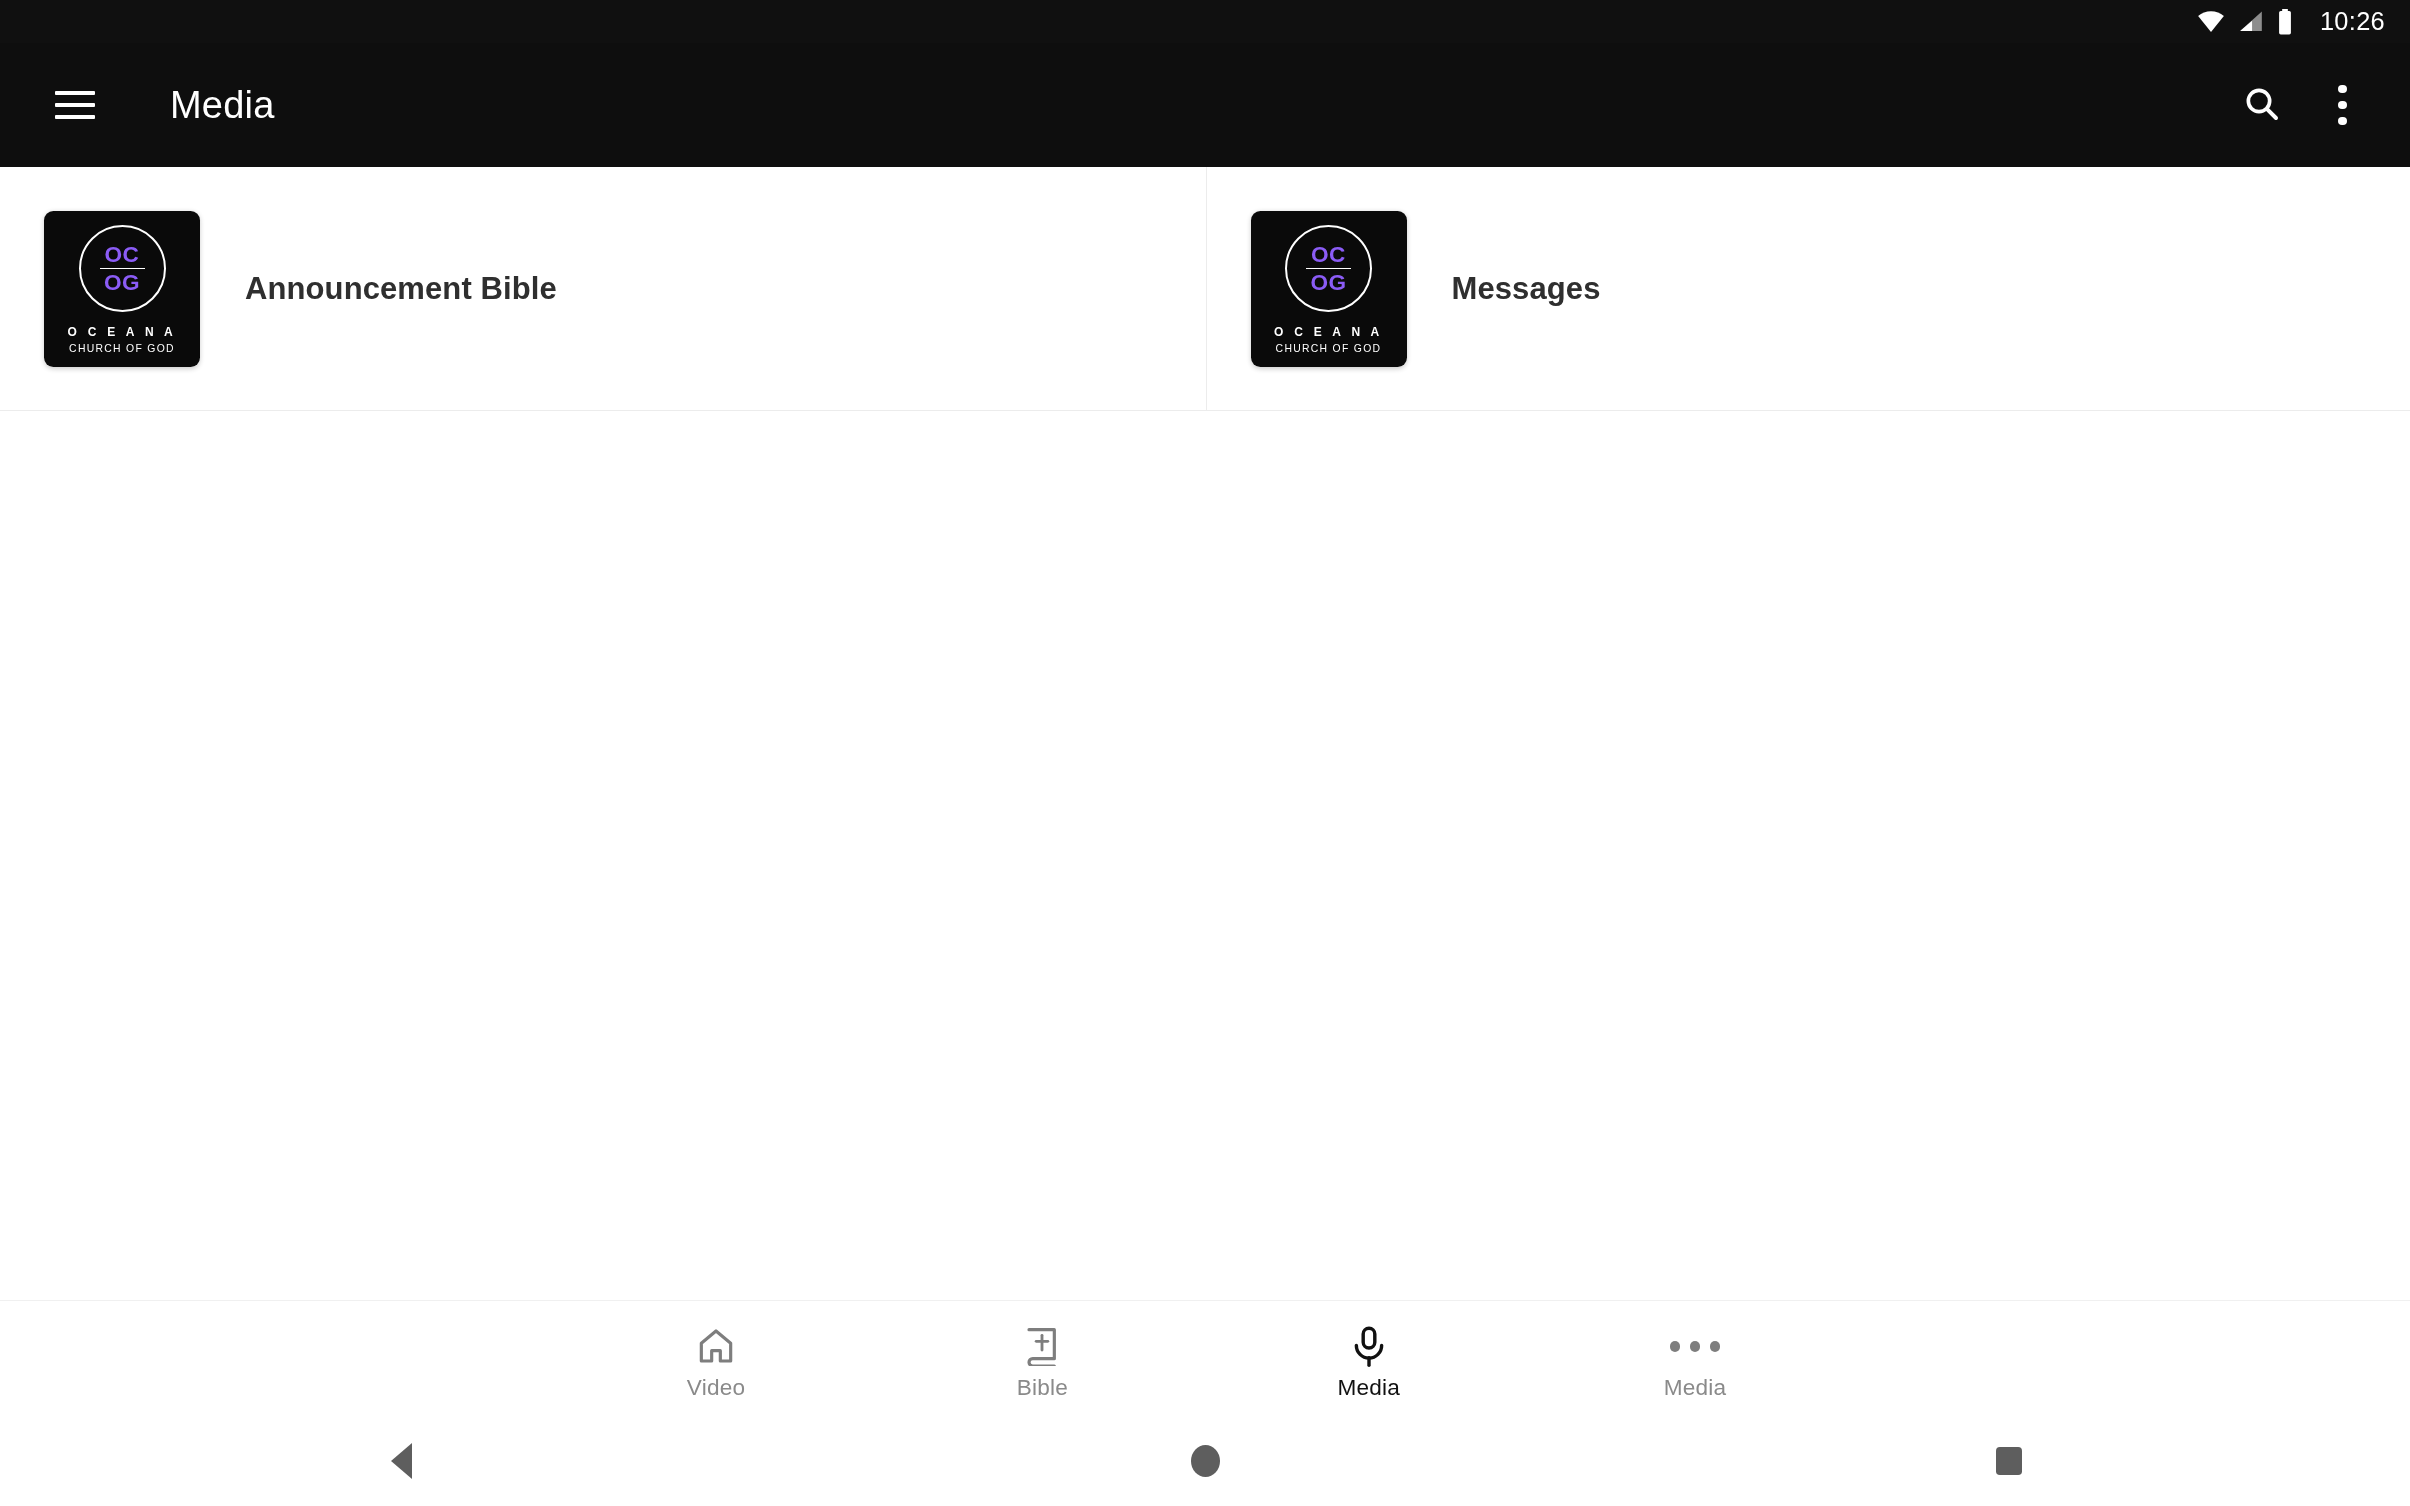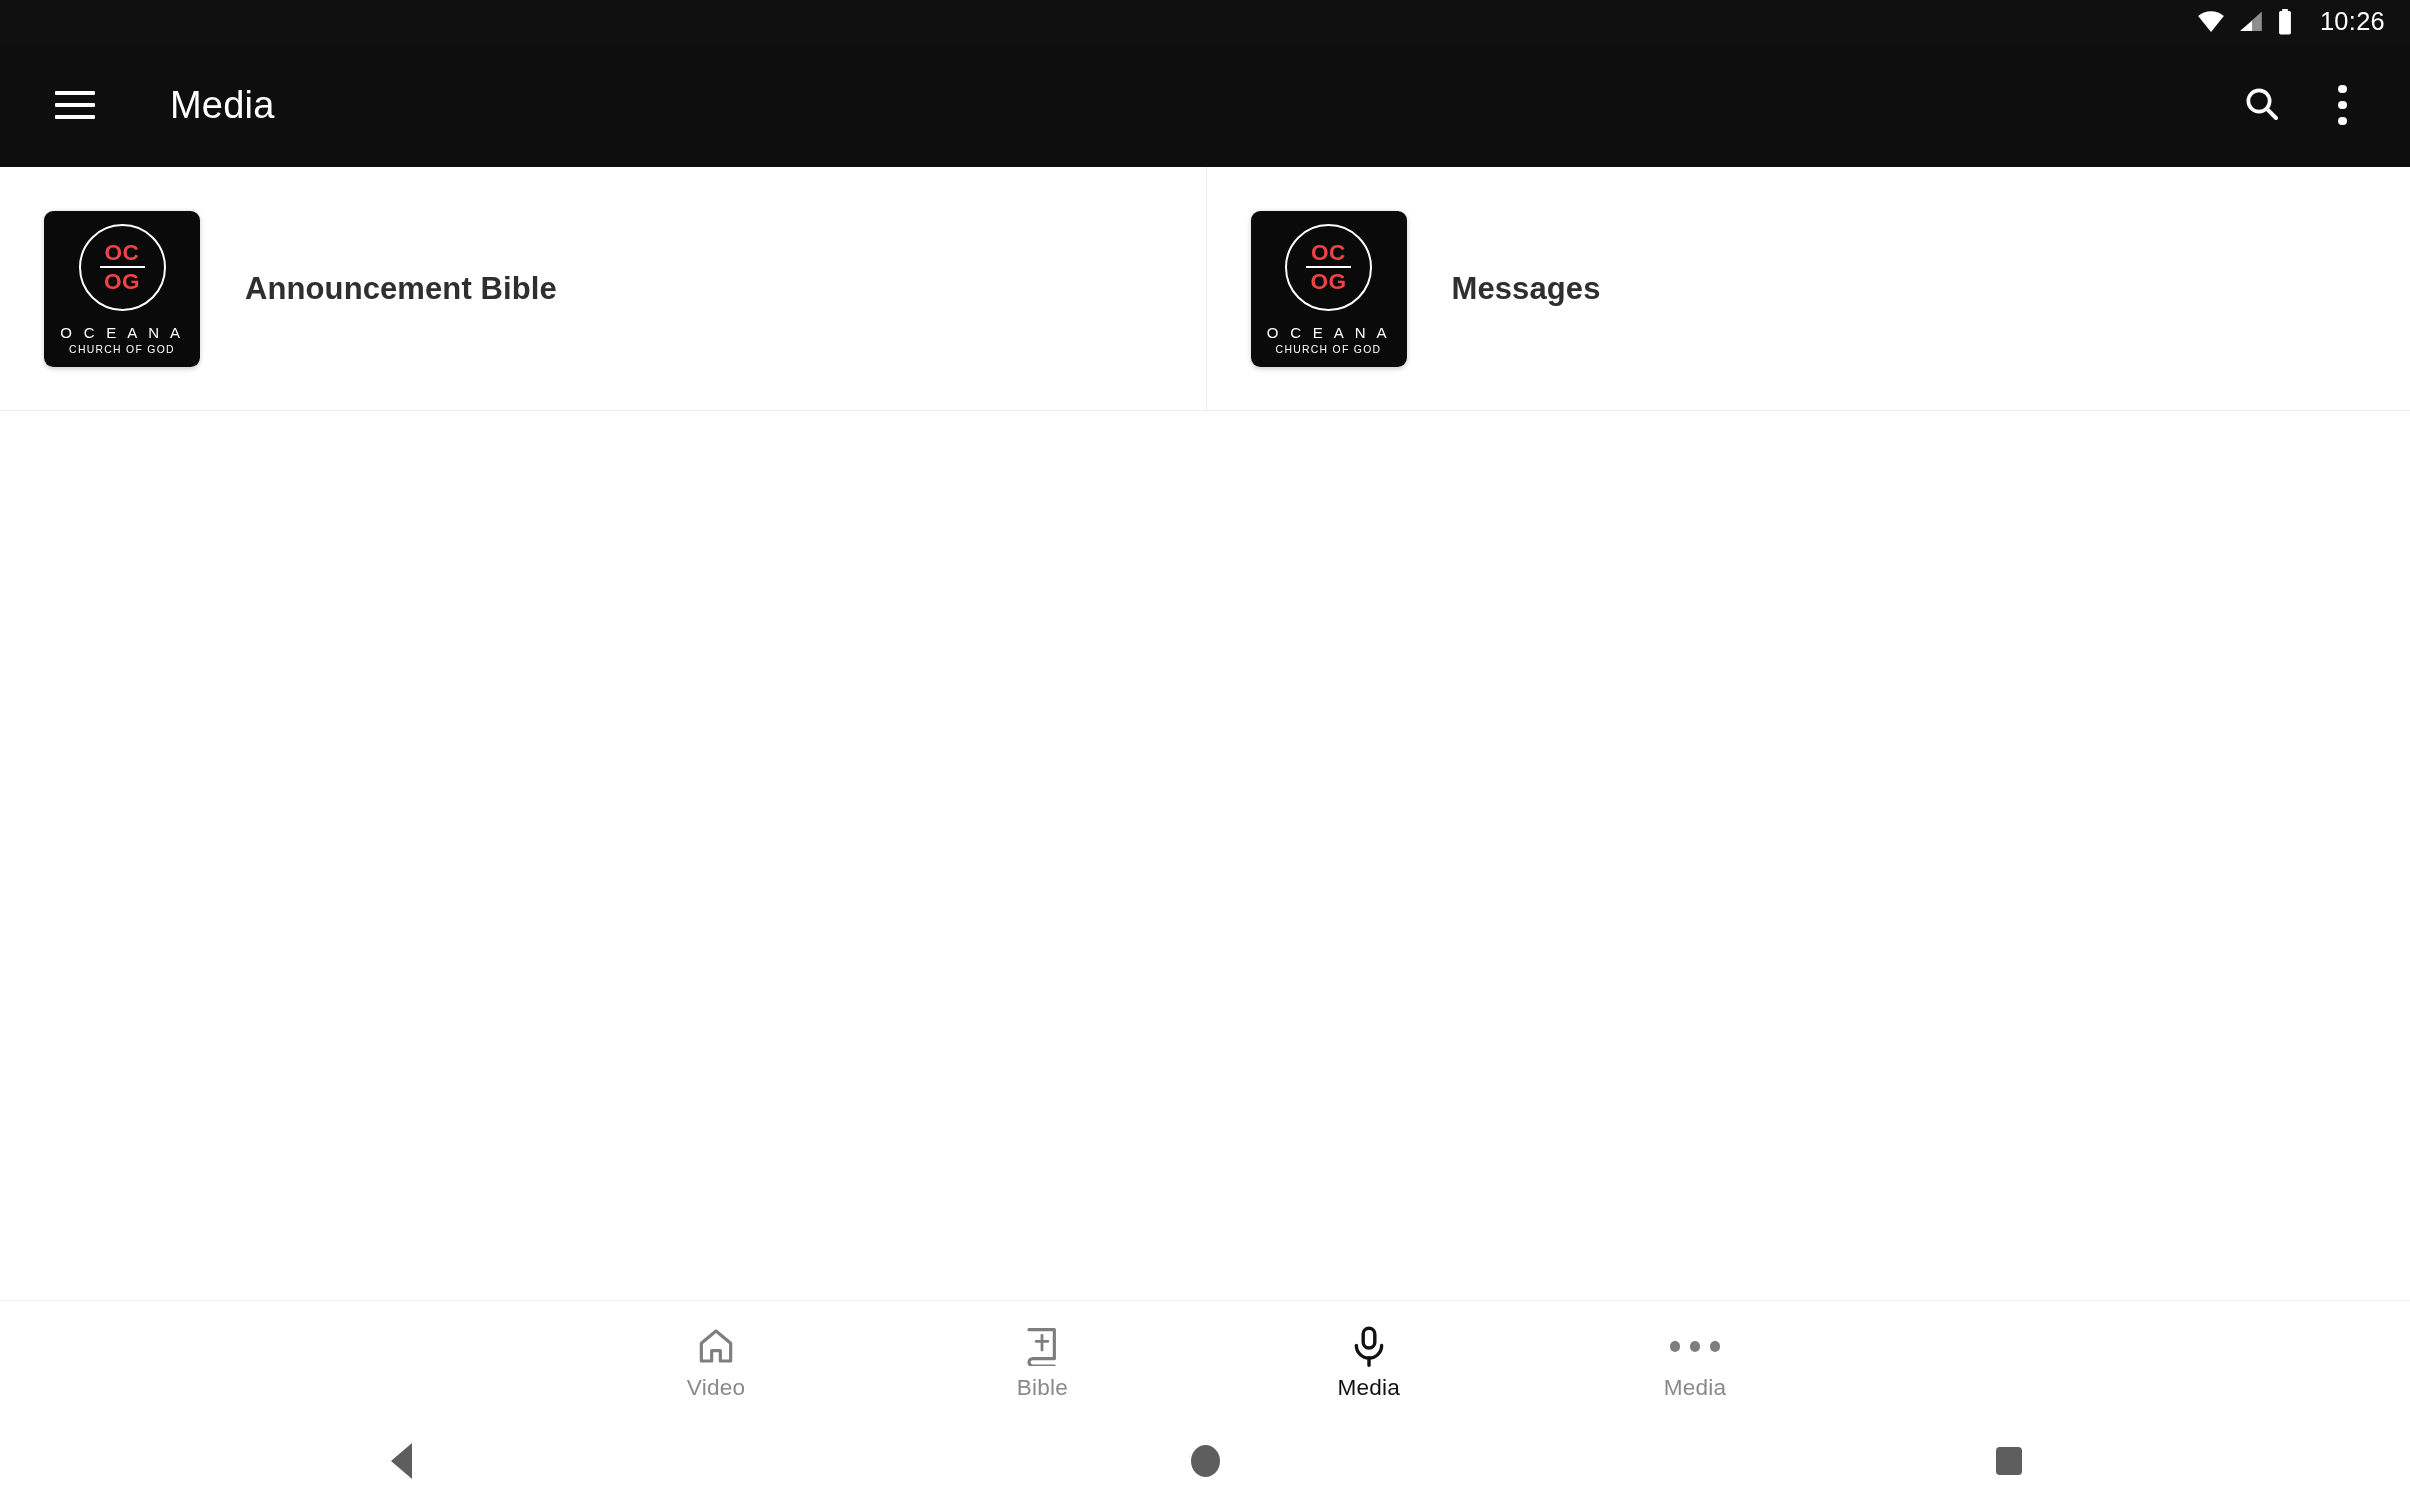--- a/index.html
+++ b/index.html
@@ -143,36 +143,36 @@
     height: 87px;
     border: 2.8px solid #ffffff;
     border-radius: 50%;
     display: flex;
     flex-direction: column;
     align-items: center;
     justify-content: center;
     margin-top: 1.9px;
   }
   .logo-line1, .logo-line2 {
-    color: #ef4444;
+    color: #8b5cf6;
     font-size: 22.6px;
     font-weight: 700;
     line-height: 1.02;
     letter-spacing: 0.5px;
   }
   .logo-rule {
     width: 45px;
     height: 1.9px;
     background: #ffffff;
     margin: 1.9px 0;
   }
   .logo-name {
     color: #ffffff;
-    font-size: 15px;
-    font-weight: 400;
+    font-size: 12px;
+    font-weight: 700;
     letter-spacing: 3.8px;
     margin-top: 13px;
   }
   .logo-sub {
     color: #ffffff;
     font-size: 10.4px;
     font-weight: 400;
     letter-spacing: 1.3px;
     margin-top: 3.8px;
   }

